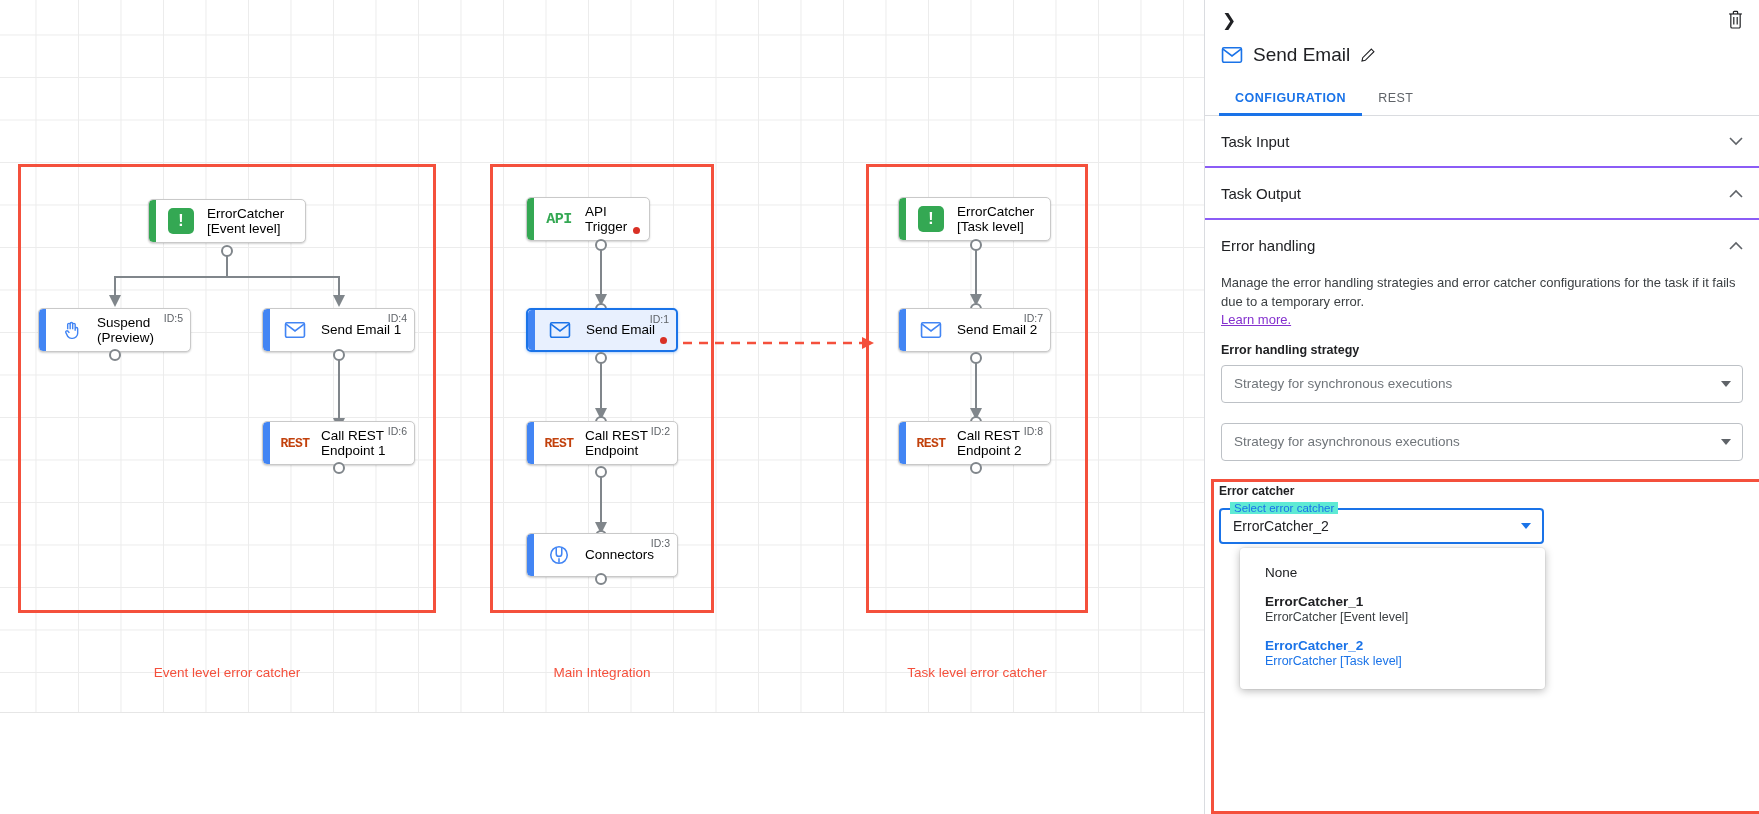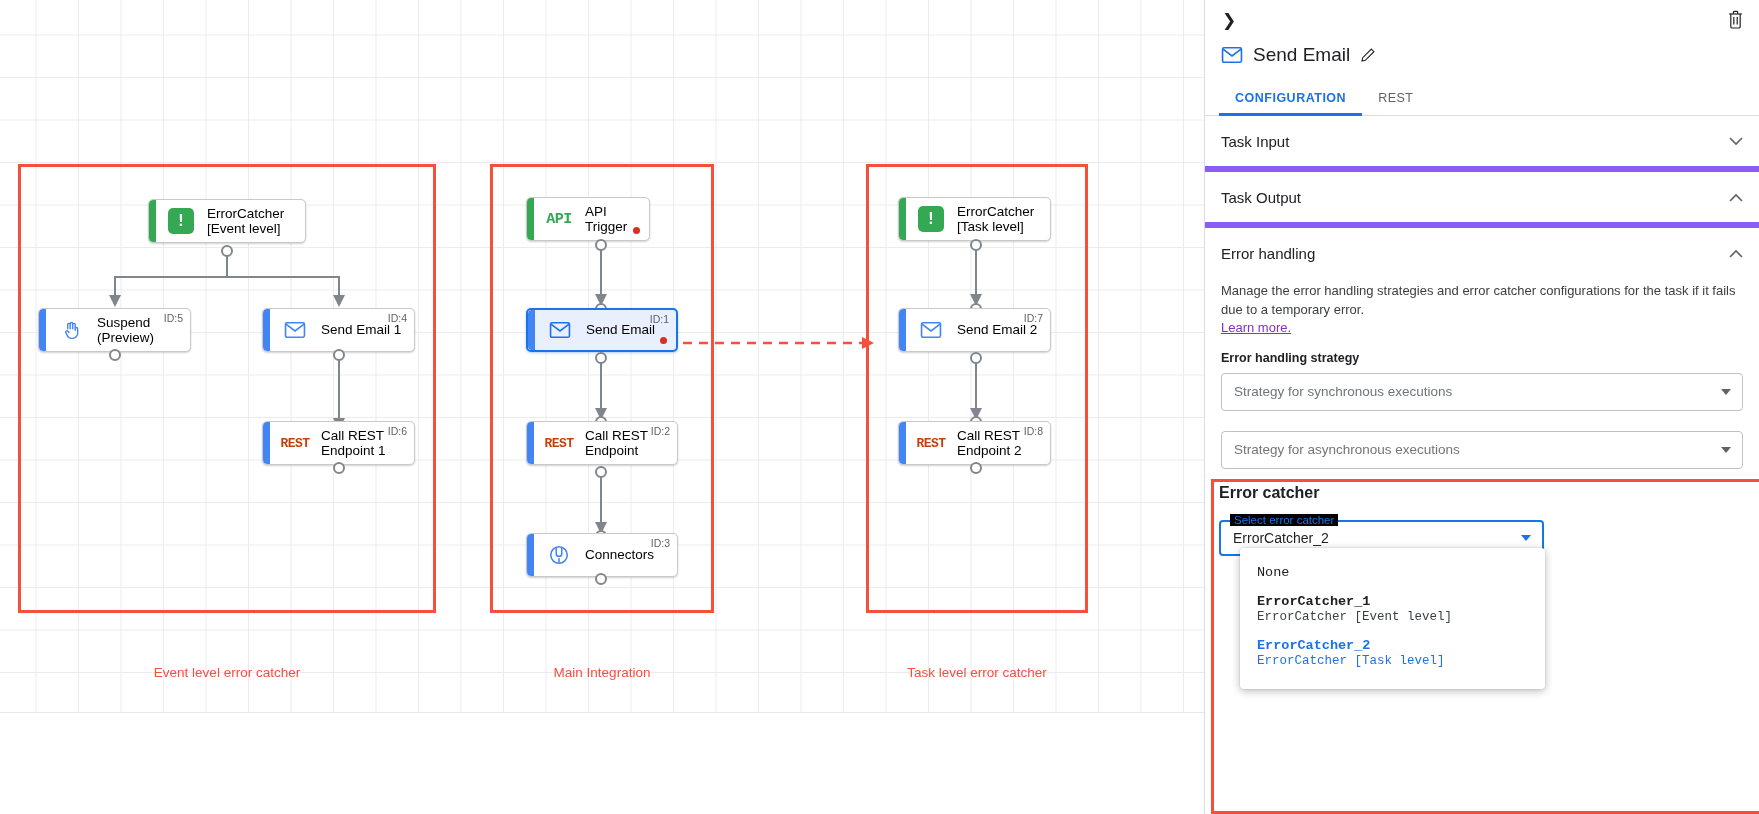--- a/index.html
+++ b/index.html
@@ -141,21 +141,21 @@
     padding: 0 16px; display:flex; align-items:center;
     cursor:pointer; position:relative;
   }
   .tab.active { color:#1a73e8; font-weight:bold; }
   .tab.active::after {
     content:''; position:absolute; left:0; right:0; bottom:-1px;
     height:3px; background:#1a73e8;
   }
 
   .section {
-    border-bottom: 6px solid #8b5cf6;
+    border-bottom: 2px solid #8b5cf6;
     padding: 0 16px;
   }
   .section-head {
     height: 50px; display:flex; align-items:center; justify-content:space-between;
     cursor:pointer;
   }
   .section-head .t { font-size:15px; color:#202124; }
   .chev { color:#5f6368; font-size:13px; line-height:1; }
 
   .section-body { padding: 4px 0 18px 0; }
@@ -179,43 +179,43 @@
 
   
   #ec-highlight {
     position:absolute; left:1211px; top:479px;
     width:548px; height:335px;
     border:3px solid #f4503c; border-right:none;
   }
   #ec-block {
     position:absolute; left:1219px; top:484px; width:530px;
   }
-  .ec-title { font-size:16px; color:#202124; font-weight:bold; margin-bottom:18px; }
+  .ec-title { font-size:12px; color:#202124; font-weight:bold; margin-bottom:10px; }
   .ec-select {
     position:relative; height:36px; border:2px solid #1a73e8; border-radius:4px;
     display:flex; align-items:center; padding:0 12px;
     font-size:14px; color:#202124; background:#fff; cursor:pointer;
     width: 325px;
   }
   .ec-select .floating-label {
-    position:absolute; left:9px; top:-8px; background:#000000; padding:0 4px;
+    position:absolute; left:9px; top:-8px; background:#5eead4; padding:0 4px;
     font-size:11.5px; color:#1a73e8;
   }
   .ec-select .caret2 {
     position:absolute; right:11px; top:50%; transform:translateY(-50%);
     width:0;height:0;border-left:5px solid transparent;border-right:5px solid transparent;
     border-top:6px solid #1a73e8;
   }
   .ec-menu {
     position:absolute; left:21px; top:64px; width:305px;
     background:#fff; border-radius:4px;
     box-shadow: 0 2px 8px rgba(0,0,0,.28), 0 0 0 1px rgba(0,0,0,.04);
     padding: 10px 0 14px 0;
   }
-  .menu-item { padding: 7px 17px; cursor:pointer;font-family:Liberation Mono, monospace; }
+  .menu-item { padding: 7px 25px; cursor:pointer; }
   .menu-item .m1 { font-size:13.5px; color:#202124; }
   .menu-item .m1.b { font-weight:bold; }
   .menu-item .m2 { font-size:12.5px; color:#3c4043; margin-top:1px; }
   .menu-item.sel .m1 { color:#1a73e8; font-weight:bold; }
   .menu-item.sel .m2 { color:#1a73e8; }
   .menu-add {
     padding: 10px 17px 2px 17px;
     font-size:12.5px; color:#1a73e8; font-weight:bold; letter-spacing:.4px;
     cursor:pointer;
   }

